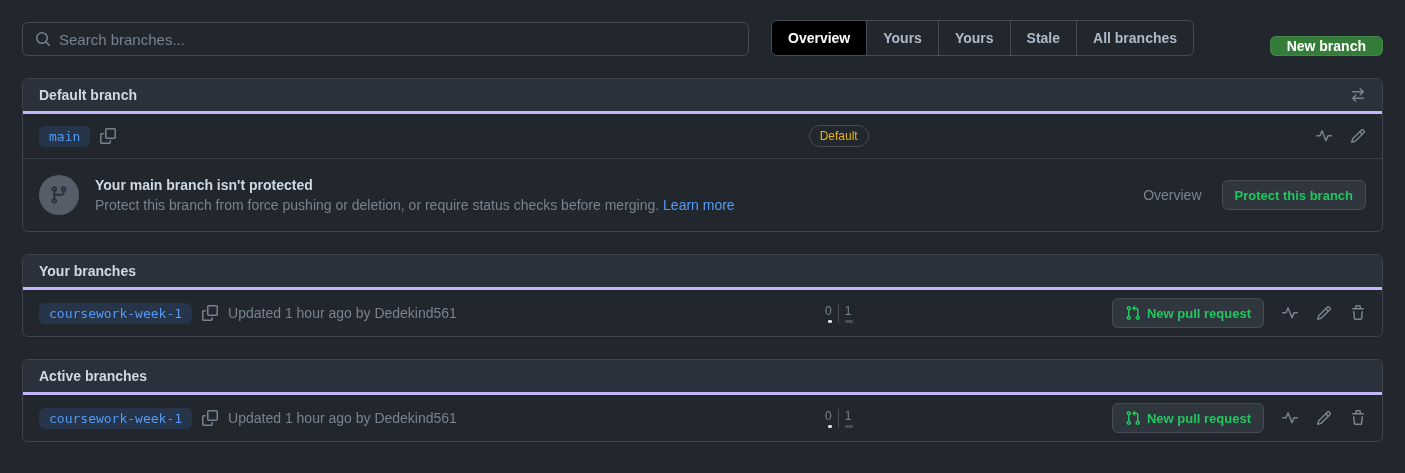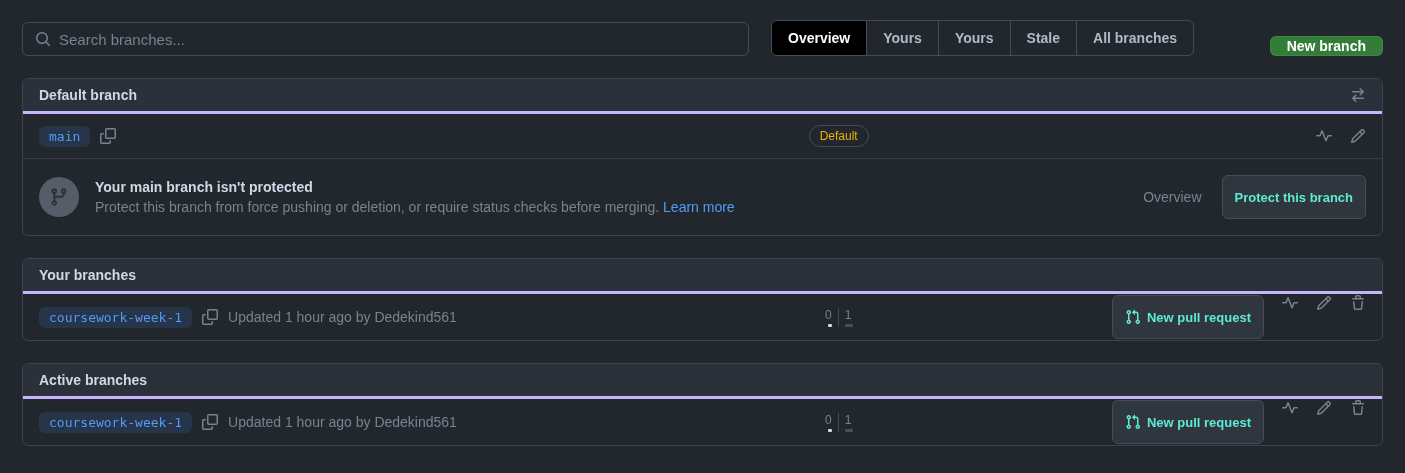--- a/index.html
+++ b/index.html
@@ -52,21 +52,21 @@
     display:flex; align-items:center; border-bottom:3px solid #c4b5fd;
   }
   .card-title { font-weight:600; color:#cdd9e5; font-size:14px; }
   .card-header .hdr-action { margin-left:auto; color:#768390; cursor:pointer; }
 
   .row { display:flex; align-items:center; padding:0 16px; }
   .branch-row { height:44px; }
   .branch-row + .banner-row { border-top:1px solid #373e47; }
   .row-left { flex:0 0 58%; display:flex; align-items:center; gap:10px; min-width:0; }
   .row-mid { flex:1; display:flex; align-items:center; }
-  .row-right { margin-left:auto; display:flex; align-items:flex-start; gap:18px; }
+  .row-right { margin-left:auto; display:flex; align-items:center; gap:18px; }
 
   .branch-pill {
     font-family:"DejaVu Sans Mono","Liberation Mono",monospace;
     font-size:13px; color:#539bf5; background:rgba(65,132,228,0.15);
     padding:3px 10px; border-radius:6px; white-space:nowrap; cursor:pointer;
   }
   .copy-btn { color:#768390; cursor:pointer; }
   .meta { color:#768390; font-size:14px; white-space:nowrap; }
 
   .badge {
@@ -81,22 +81,22 @@
   .ab-widget { display:flex; font-size:12px; color:#768390; cursor:default; }
   .ab-half { display:flex; flex-direction:column; width:30px; }
   .ab-behind { align-items:flex-end; border-right:1px solid #444c56; padding-right:6px; }
   .ab-ahead { align-items:flex-start; padding-left:6px; }
   .ab-num { line-height:14px; }
   .ab-bar { height:3px; margin-top:2px; border-radius:1px; }
   .ab-behind .ab-bar { background:#cdd9e5; width:4px; }
   .ab-ahead .ab-bar { background:#464e58; width:8px; }
 
   .btn-secondary {
-    height:44px; padding:0 12px; display:flex; align-items:center; gap:6px;
-    background:#2f363e; color:#5eead4; font-weight:600; font-size:13px;
+    height:30px; padding:0 12px; display:flex; align-items:center; gap:6px;
+    background:#2f363e; color:#22c55e; font-weight:600; font-size:13px;
     border:1px solid #454e58; border-radius:6px; cursor:pointer; font-family:inherit;
     white-space:nowrap;
   }
 
   
   .banner-row { padding:16px; display:flex; align-items:center; gap:16px; }
   .banner-avatar {
     width:40px; height:40px; border-radius:50%; background:#545d68;
     display:flex; align-items:center; justify-content:center; color:#2b313a; flex:none;
   }

